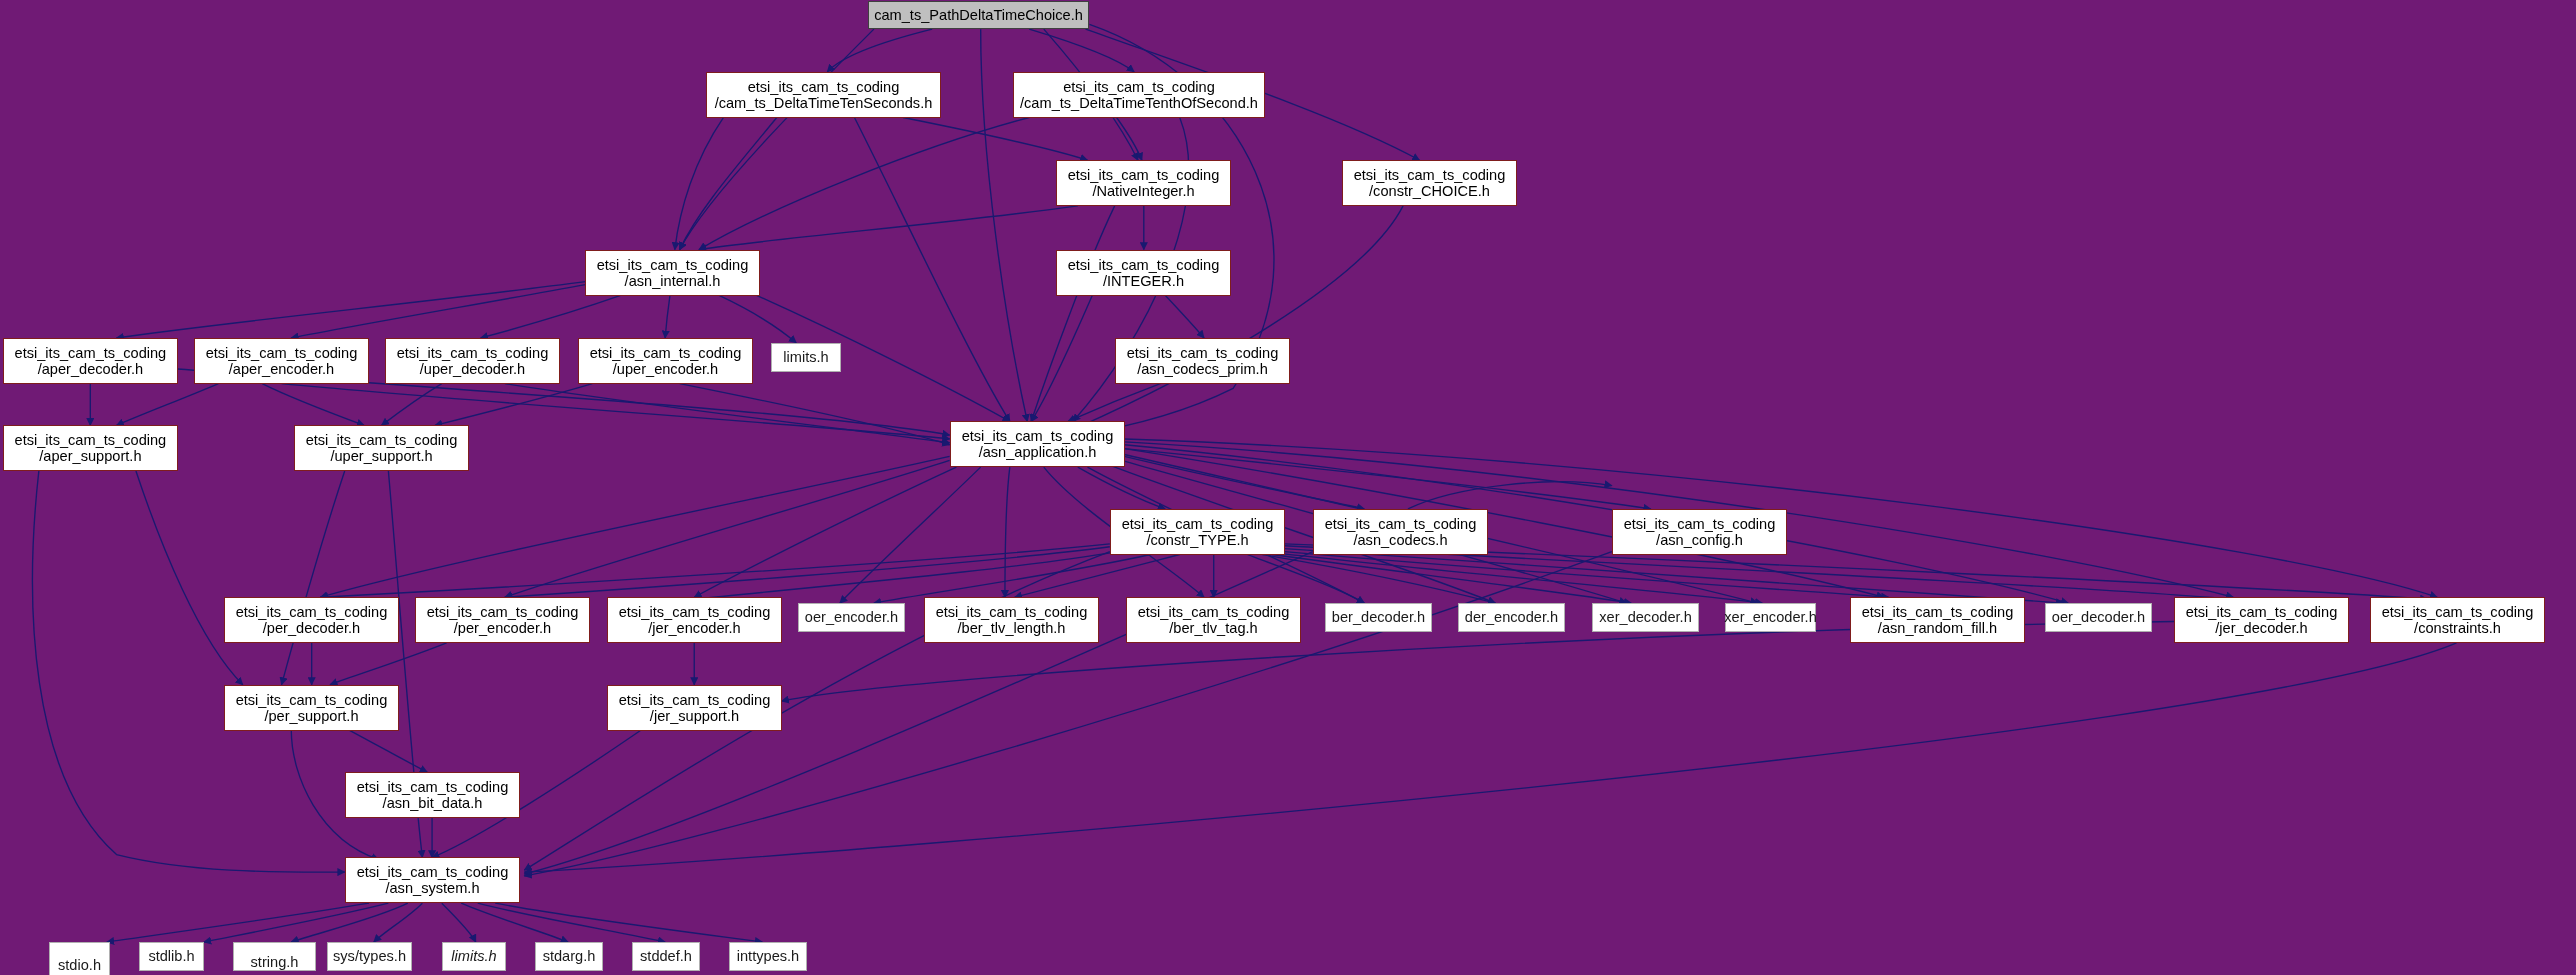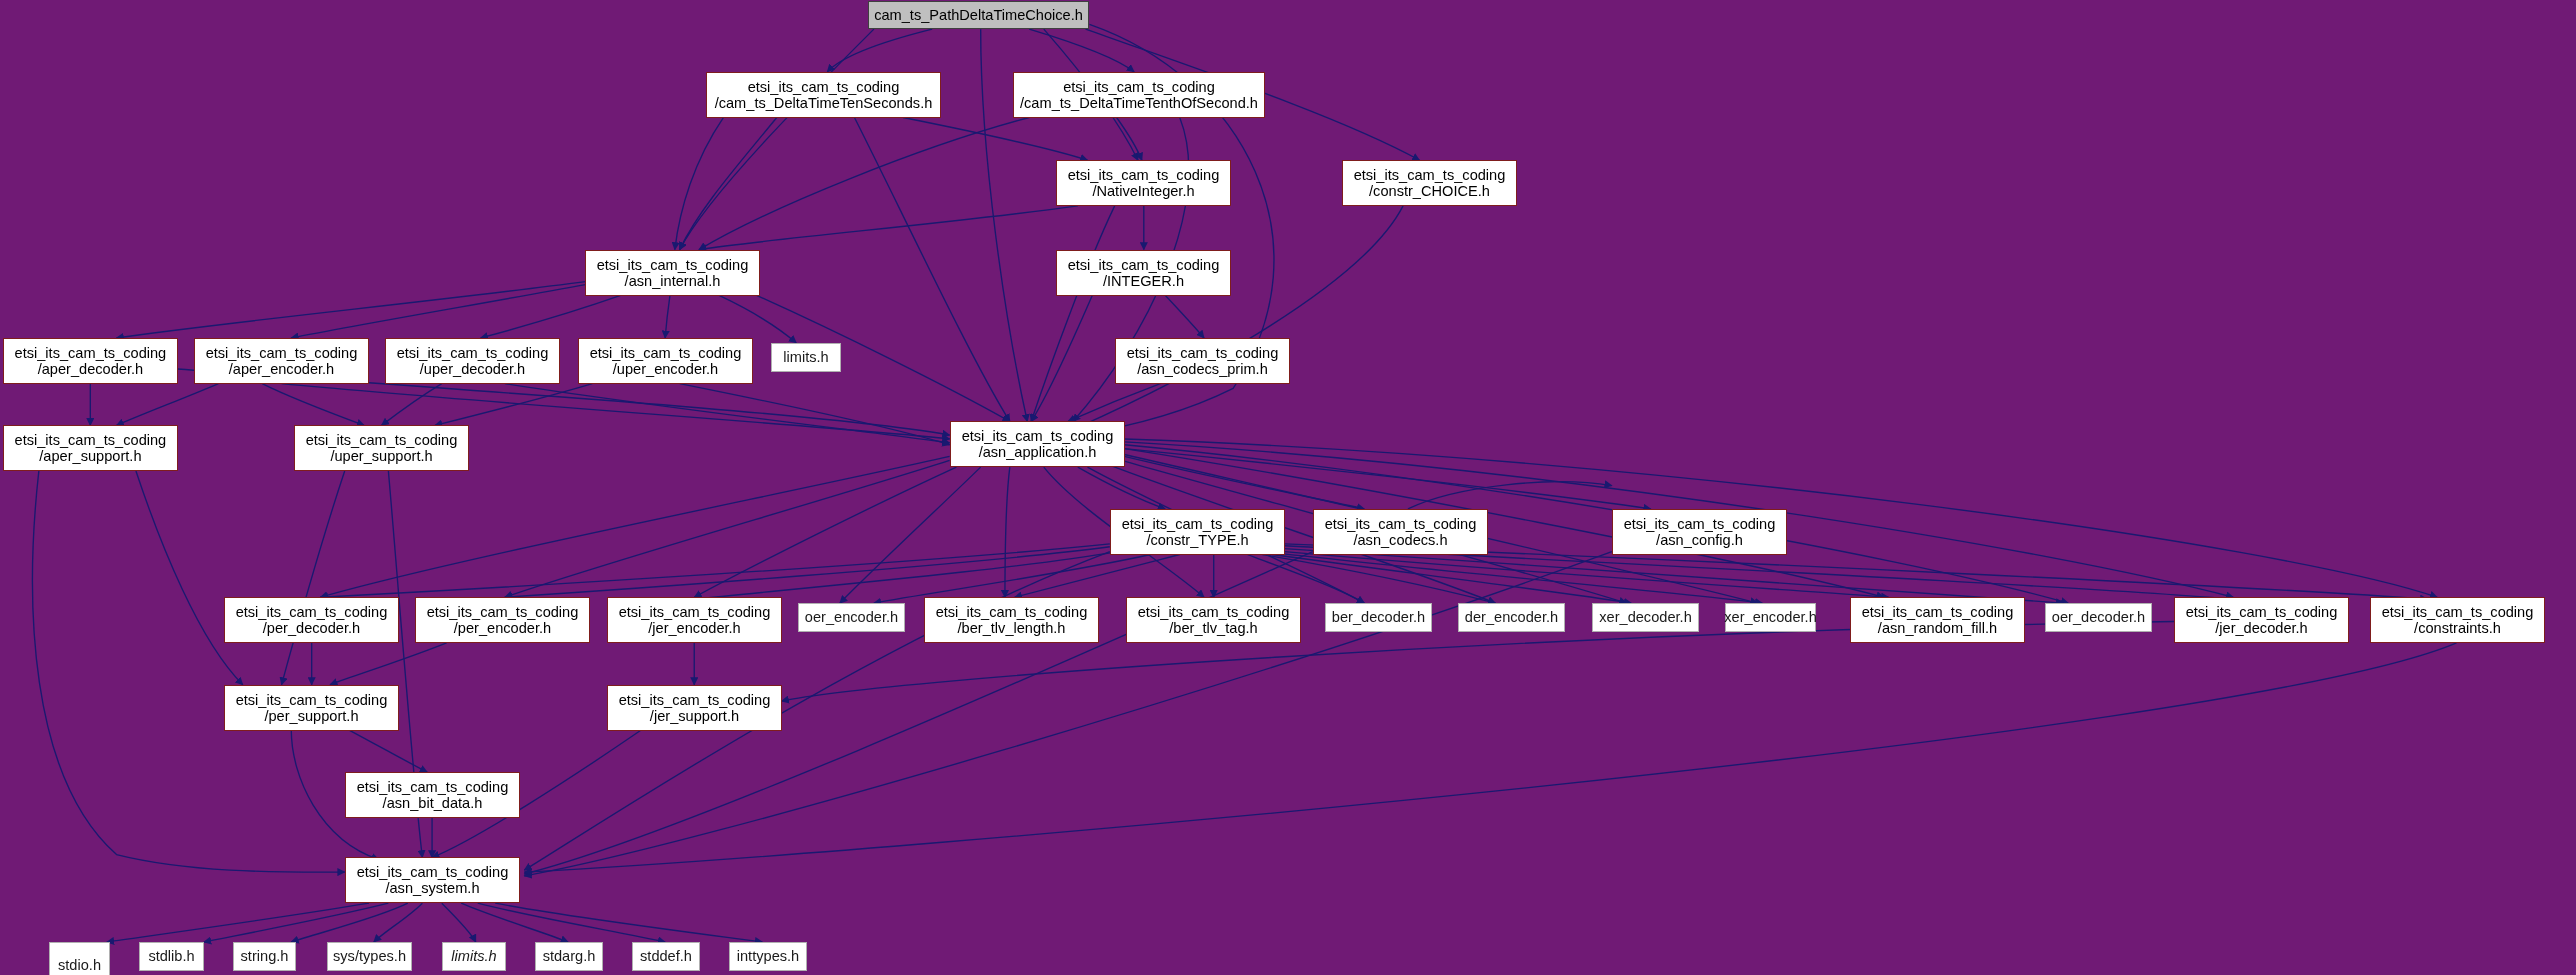--- a/index.html
+++ b/index.html
@@ -218,21 +218,21 @@
       <div class="node" style="left: 224px; top: 685px; width: 175px; height: 46px;"><span class="label">etsi_its_cam_ts_coding
 /per_support.h</span></div>
       <div class="node" style="left: 607px; top: 685px; width: 175px; height: 46px;"><span class="label">etsi_its_cam_ts_coding
 /jer_support.h</span></div>
       <div class="node" style="left: 345px; top: 772px; width: 175px; height: 46px;"><span class="label">etsi_its_cam_ts_coding
 /asn_bit_data.h</span></div>
       <div class="node" style="left: 345px; top: 857px; width: 175px; height: 46px;"><span class="label">etsi_its_cam_ts_coding
 /asn_system.h</span></div>
       <div class="node ext" style="left: 49px; top: 942px; width: 61px; height: 46px; justify-content: center;"><span class="label">stdio.h</span></div>
       <div class="node ext" style="left: 139px; top: 942px; width: 65px; height: 29px;"><span class="label">stdlib.h</span></div>
-      <div class="node ext" style="left: 233px; top: 942px; width: 63px; height: 29px;"><span class="label">string.h</span></div>
+      <div class="node ext" style="left: 233px; top: 942px; width: 83px; height: 29px; align-items: flex-end;"><span class="label">string.h</span></div>
       <div class="node ext" style="left: 327px; top: 942px; width: 85px; height: 29px;"><span class="label">sys/types.h</span></div>
       <div class="node ext" style="left: 442px; top: 942px; width: 64px; height: 29px; font-style: italic;"><span class="label">limits.h</span></div>
       <div class="node ext" style="left: 535px; top: 942px; width: 68px; height: 29px;"><span class="label">stdarg.h</span></div>
       <div class="node ext" style="left: 632px; top: 942px; width: 68px; height: 29px;"><span class="label">stddef.h</span></div>
       <div class="node ext" style="left: 729px; top: 942px; width: 78px; height: 29px;"><span class="label">inttypes.h</span></div>
     </div>
 </div>
 
 
 </body></html>

